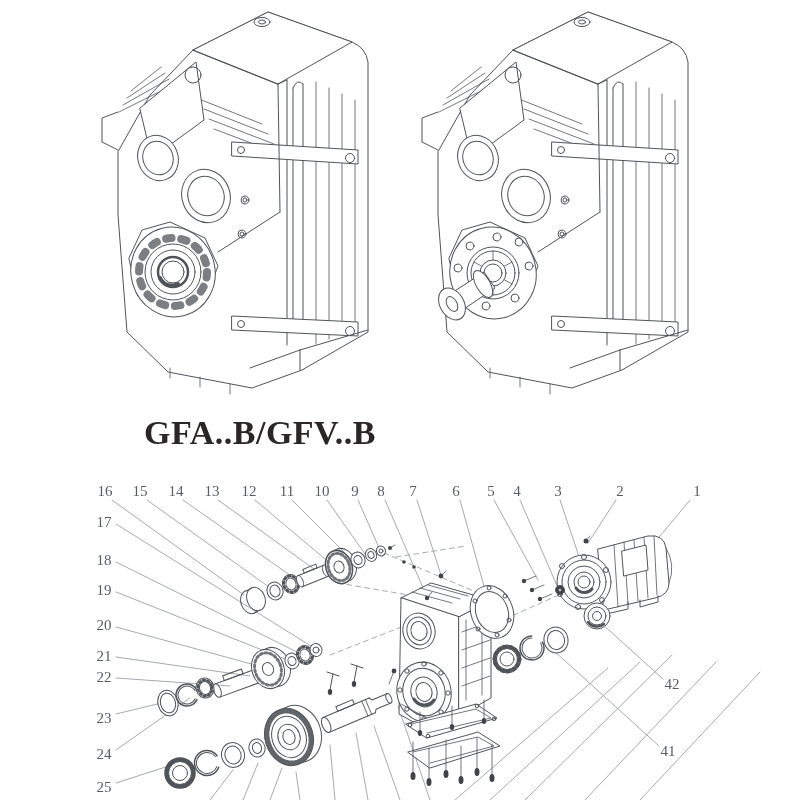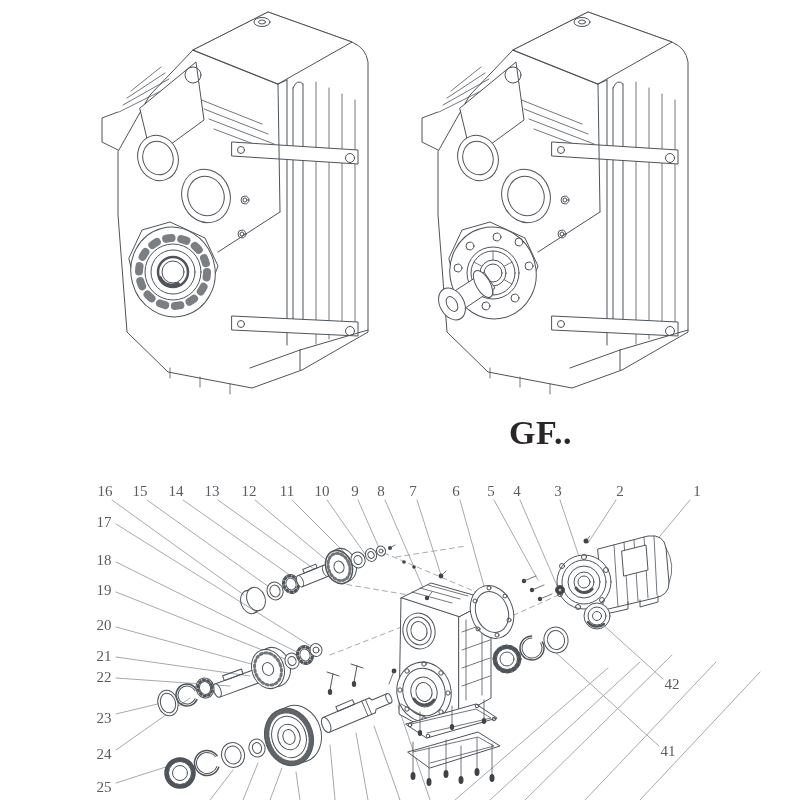--- a/index.html
+++ b/index.html
@@ -409,15 +409,15 @@
         <text x="104" y="656" class="callout">21</text>
         <text x="104" y="677" class="callout">22</text>
         <text x="104" y="718" class="callout">23</text>
         <text x="104" y="754" class="callout">24</text>
         <text x="104" y="787" class="callout">25</text>
         <text x="668" y="751" class="callout">41</text>
         <text x="672" y="684" class="callout">42</text>
       </g>
 </svg>
 
-<div class="model-label" id="label-right">GF..</div>
+<div class="model-label" id="label-left">GFA..B/GFV..B</div>
 
 </div>
 
 </body></html>

